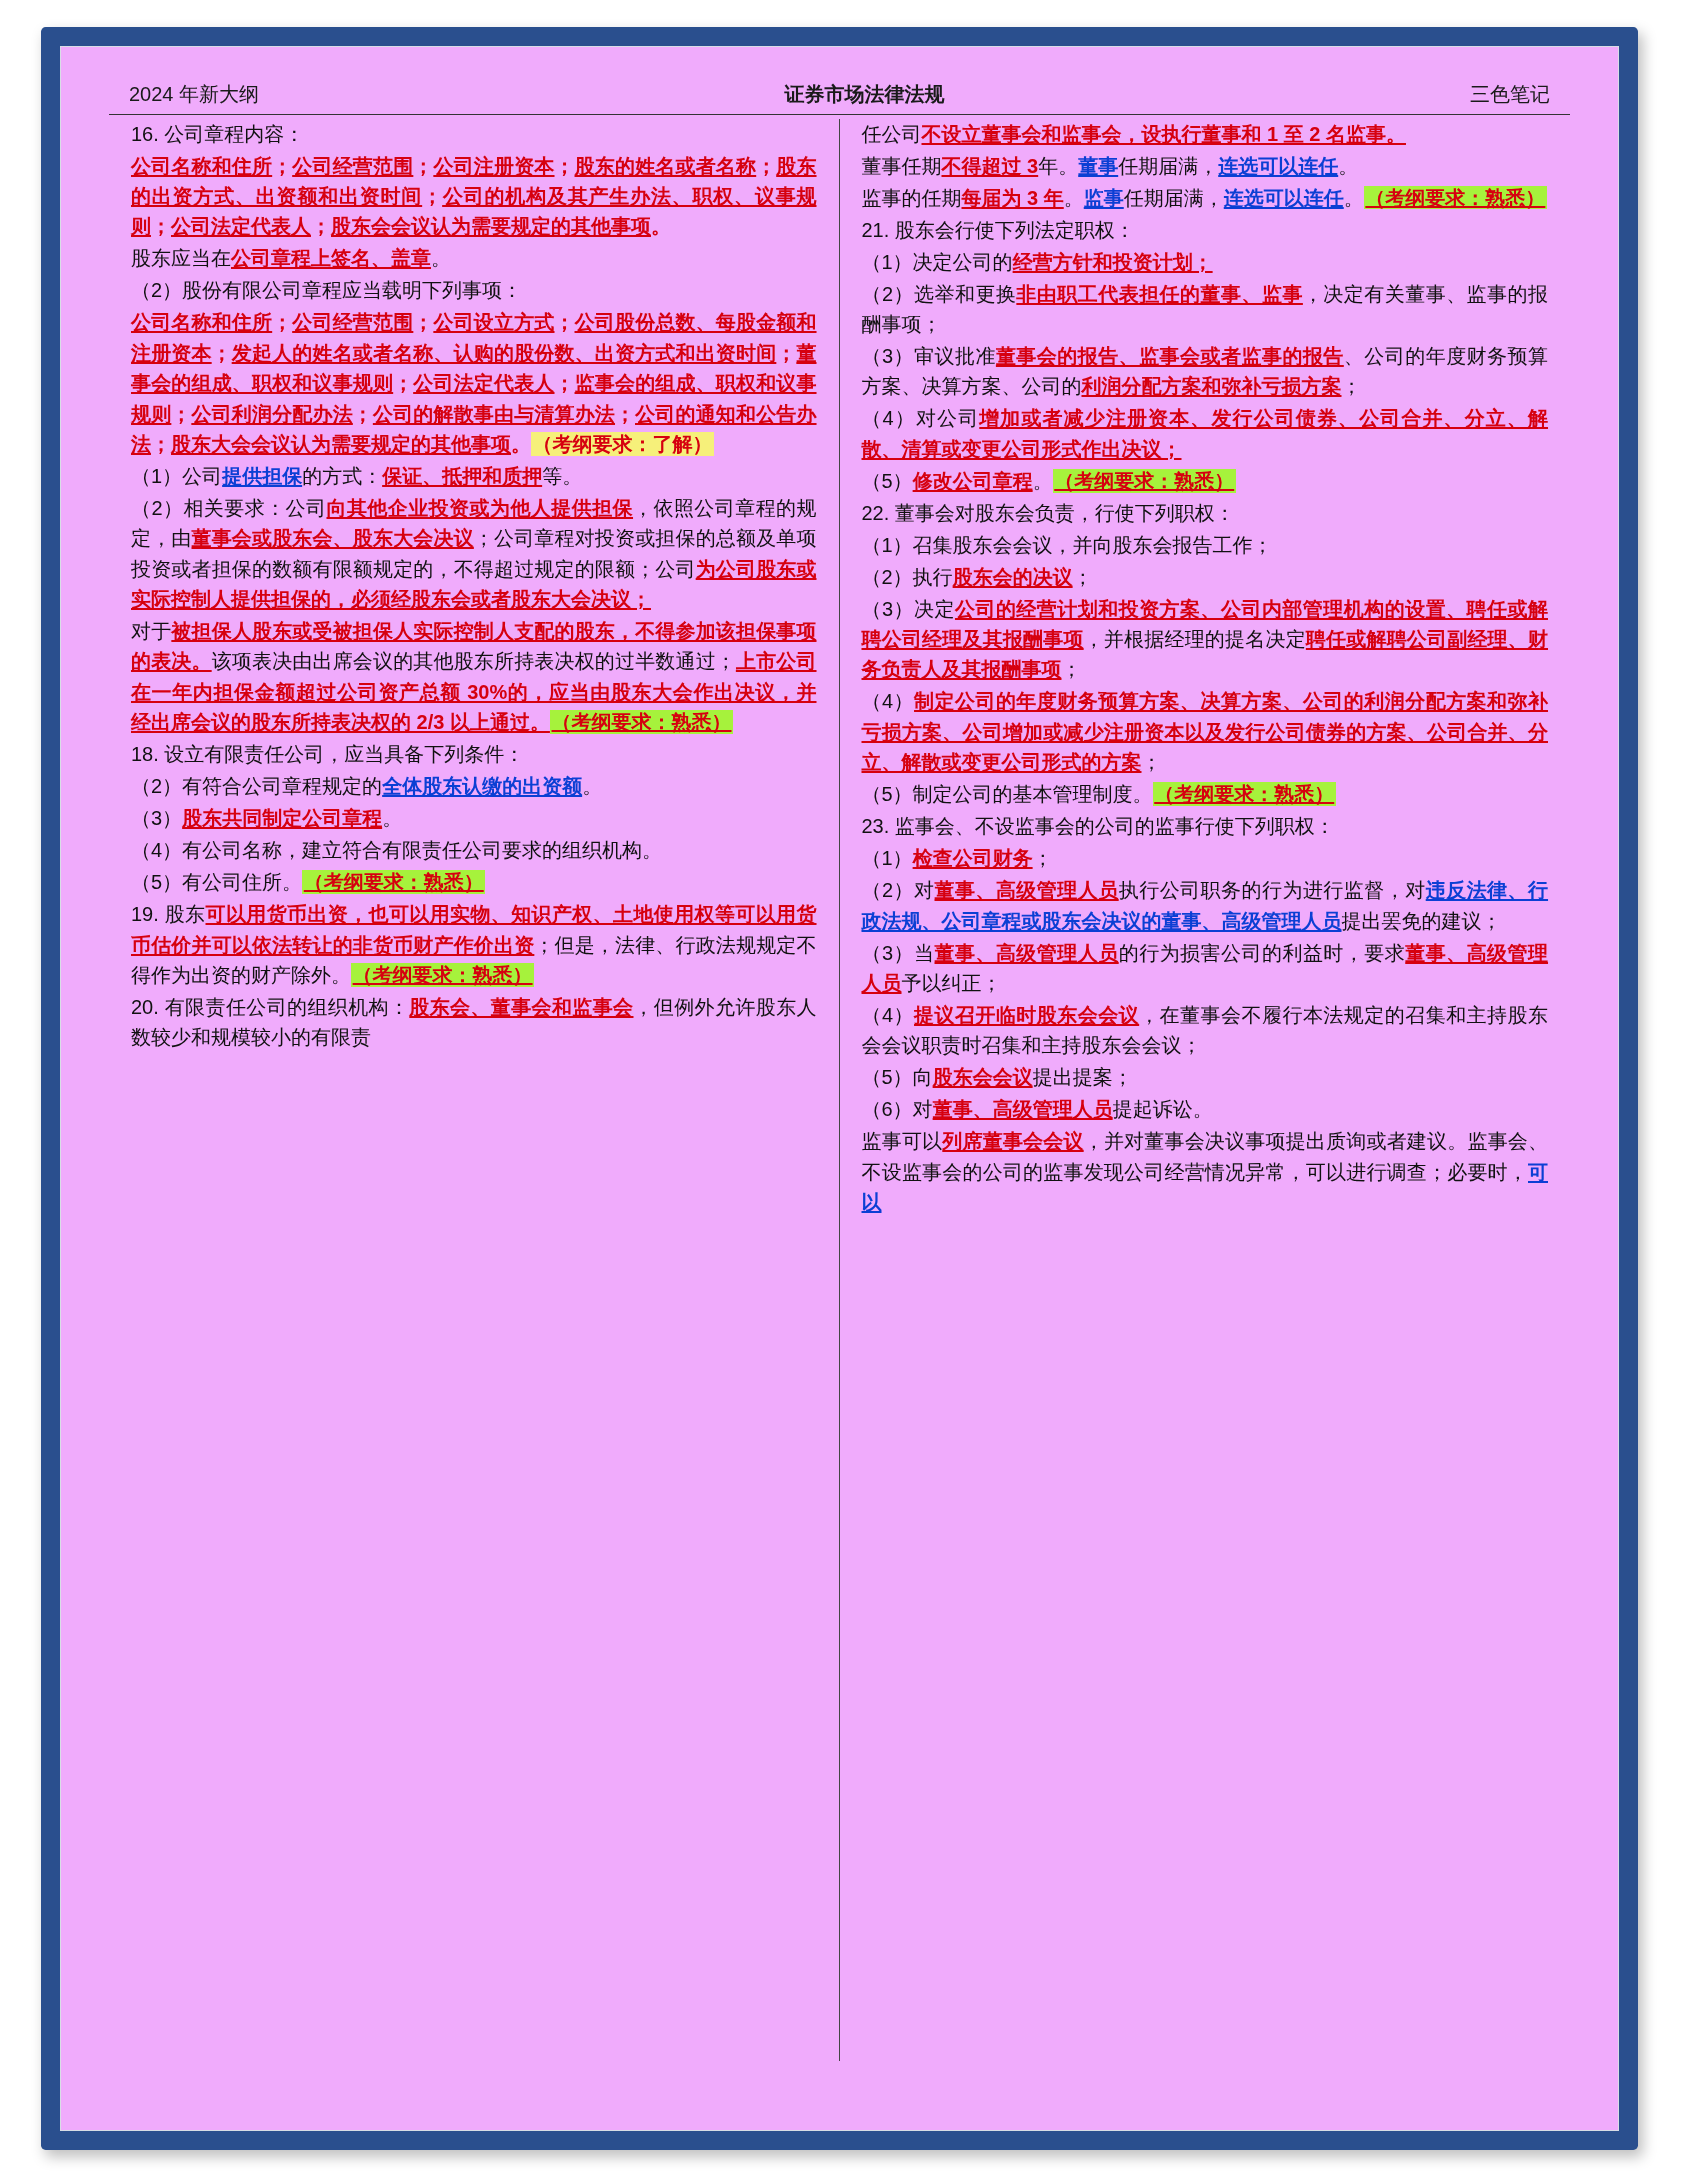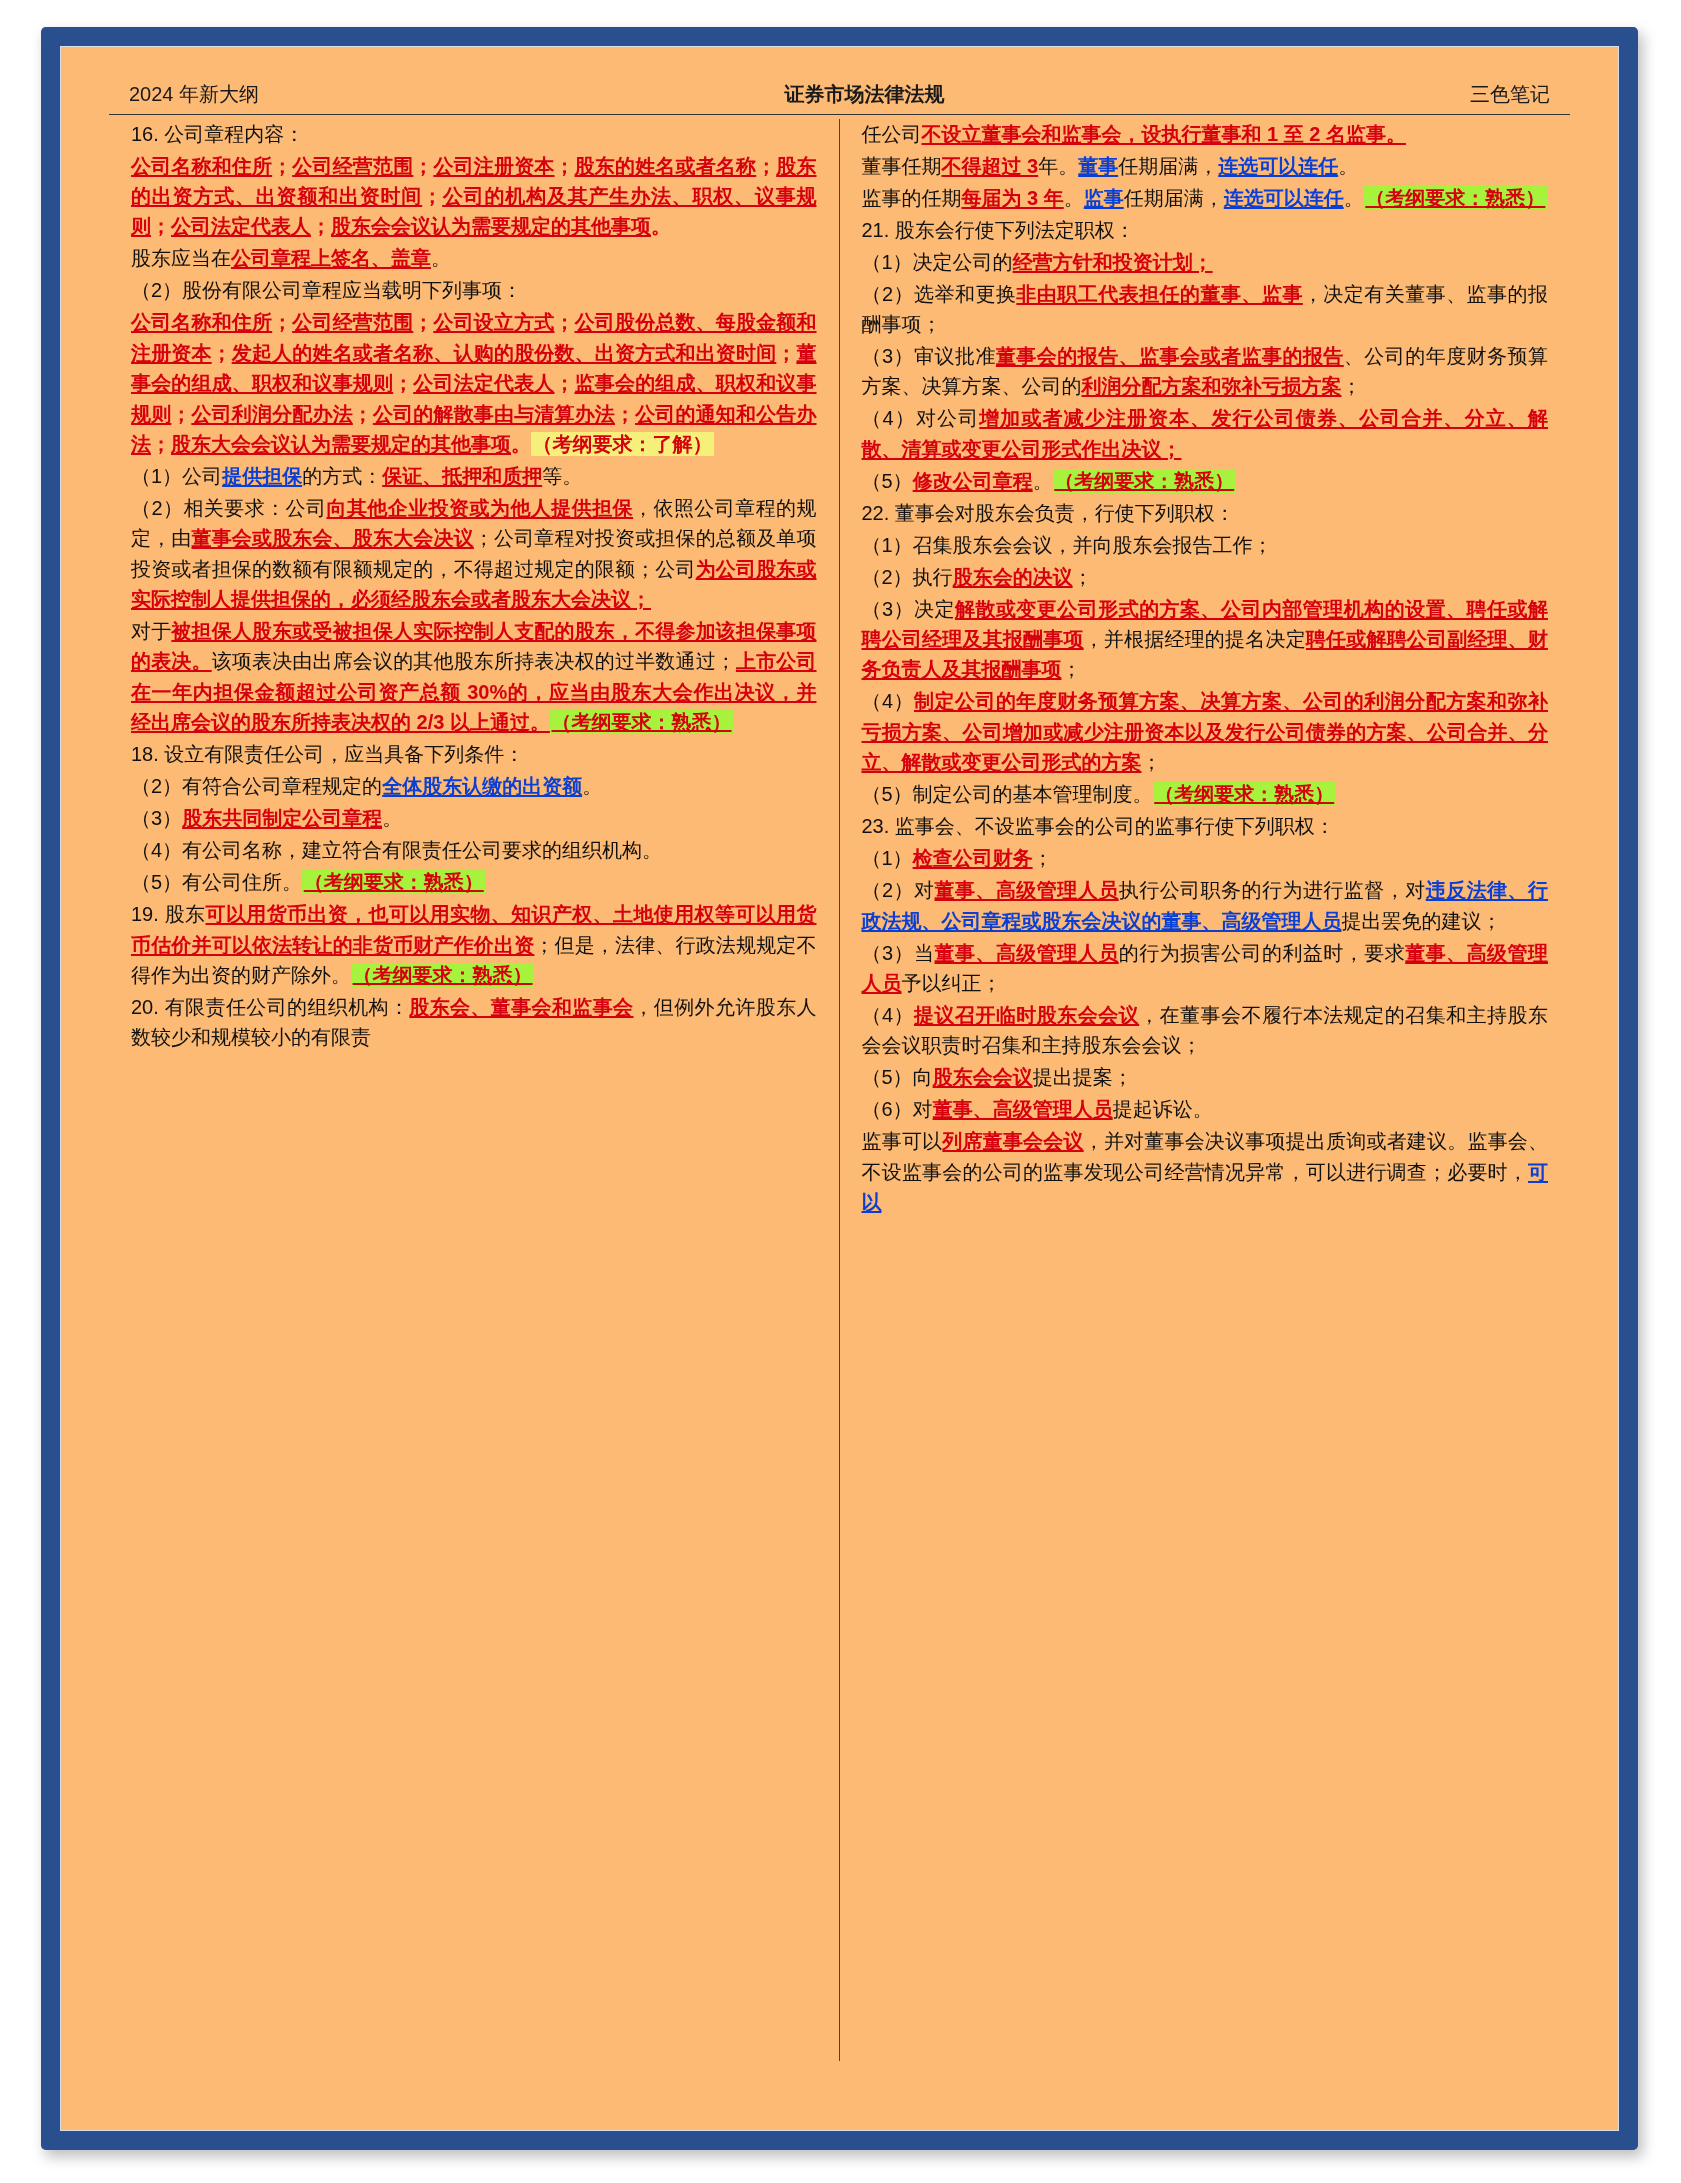--- a/index.html
+++ b/index.html
@@ -22,21 +22,21 @@
     background: #2a4f8e;
     border-radius: 4.7px;
     box-shadow: 4.7px 6.2px 14px rgba(0,0,0,0.25);
   }
   .page-inner {
     position: absolute;
     left: 19px;
     top: 19px;
     right: 19px;
     bottom: 19px;
-    background: #fdba74;
+    background: #f0abfc;
     border: 1.6px solid #d8dde6;
   }
   .sheet {
     position: absolute;
     left: 48px;
     top: 34px;
     right: 48px;
     bottom: 26.5px;
   }
   
@@ -127,21 +127,21 @@
             <p><span class="k">监事的任期</span><span class="r">每届为 3 年</span><span class="k">。</span><span class="b">监事</span><span class="k">任期届满，</span><span class="b">连选可以连任</span><span class="k">。</span><span class="hlg">（考纲要求：熟悉）</span></p>
             <p><span class="k">21. 股东会行使下列法定职权：</span></p>
             <p><span class="k">（1）决定公司的</span><span class="r">经营方针和投资计划；</span></p>
             <p><span class="k">（2）选举和更换</span><span class="r">非由职工代表担任的董事、监事</span><span class="k">，决定有关董事、监事的报酬事项；</span></p>
             <p><span class="k">（3）审议批准</span><span class="r">董事会的报告、监事会或者监事的报告</span><span class="k">、公司的年度财务预算方案、决算方案、公司的</span><span class="r">利润分配方案和弥补亏损方案</span><span class="k">；</span></p>
             <p><span class="k">（4）对公司</span><span class="r">增加或者减少注册资本、发行公司债券、公司合并、分立、解散、清算或变更公司形式作出决议；</span></p>
             <p><span class="k">（5）</span><span class="r">修改公司章程</span><span class="k">。</span><span class="hlg">（考纲要求：熟悉）</span></p>
             <p><span class="k">22. 董事会对股东会负责，行使下列职权：</span></p>
             <p><span class="k">（1）召集股东会会议，并向股东会报告工作；</span></p>
             <p><span class="k">（2）执行</span><span class="r">股东会的决议</span><span class="k">；</span></p>
-            <p><span class="k">（3）决定</span><span class="r">解散或变更公司形式的方案、公司内部管理机构的设置、聘任或解聘公司经理及其报酬事项</span><span class="k">，并根据经理的提名决定</span><span class="r">聘任或解聘公司副经理、财务负责人及其报酬事项</span><span class="k">；</span></p>
+            <p><span class="k">（3）决定</span><span class="r">公司的经营计划和投资方案、公司内部管理机构的设置、聘任或解聘公司经理及其报酬事项</span><span class="k">，并根据经理的提名决定</span><span class="r">聘任或解聘公司副经理、财务负责人及其报酬事项</span><span class="k">；</span></p>
             <p><span class="k">（4）</span><span class="r">制定公司的年度财务预算方案、决算方案、公司的利润分配方案和弥补亏损方案、公司增加或减少注册资本以及发行公司债券的方案、公司合并、分立、解散或变更公司形式的方案</span><span class="k">；</span></p>
             <p><span class="k">（5）制定公司的基本管理制度。</span><span class="hlg">（考纲要求：熟悉）</span></p>
             <p><span class="k">23. 监事会、不设监事会的公司的监事行使下列职权：</span></p>
             <p><span class="k">（1）</span><span class="r">检查公司财务</span><span class="k">；</span></p>
             <p><span class="k">（2）对</span><span class="r">董事、高级管理人员</span><span class="k">执行公司职务的行为进行监督，对</span><span class="b">违反法律、行政法规、公司章程或股东会决议的董事、高级管理人员</span><span class="k">提出罢免的建议；</span></p>
             <p><span class="k">（3）当</span><span class="r">董事、高级管理人员</span><span class="k">的行为损害公司的利益时，要求</span><span class="r">董事、高级管理人员</span><span class="k">予以纠正；</span></p>
             <p><span class="k">（4）</span><span class="r">提议召开临时股东会会议</span><span class="k">，在董事会不履行本法规定的召集和主持股东会会议职责时召集和主持股东会会议；</span></p>
             <p><span class="k">（5）向</span><span class="r">股东会会议</span><span class="k">提出提案；</span></p>
             <p><span class="k">（6）对</span><span class="r">董事、高级管理人员</span><span class="k">提起诉讼。</span></p>
             <p><span class="k">监事可以</span><span class="r">列席董事会会议</span><span class="k">，并对董事会决议事项提出质询或者建议。监事会、不设监事会的公司的监事发现公司经营情况异常，可以进行调查；必要时，</span><span class="b">可以</span></p>

